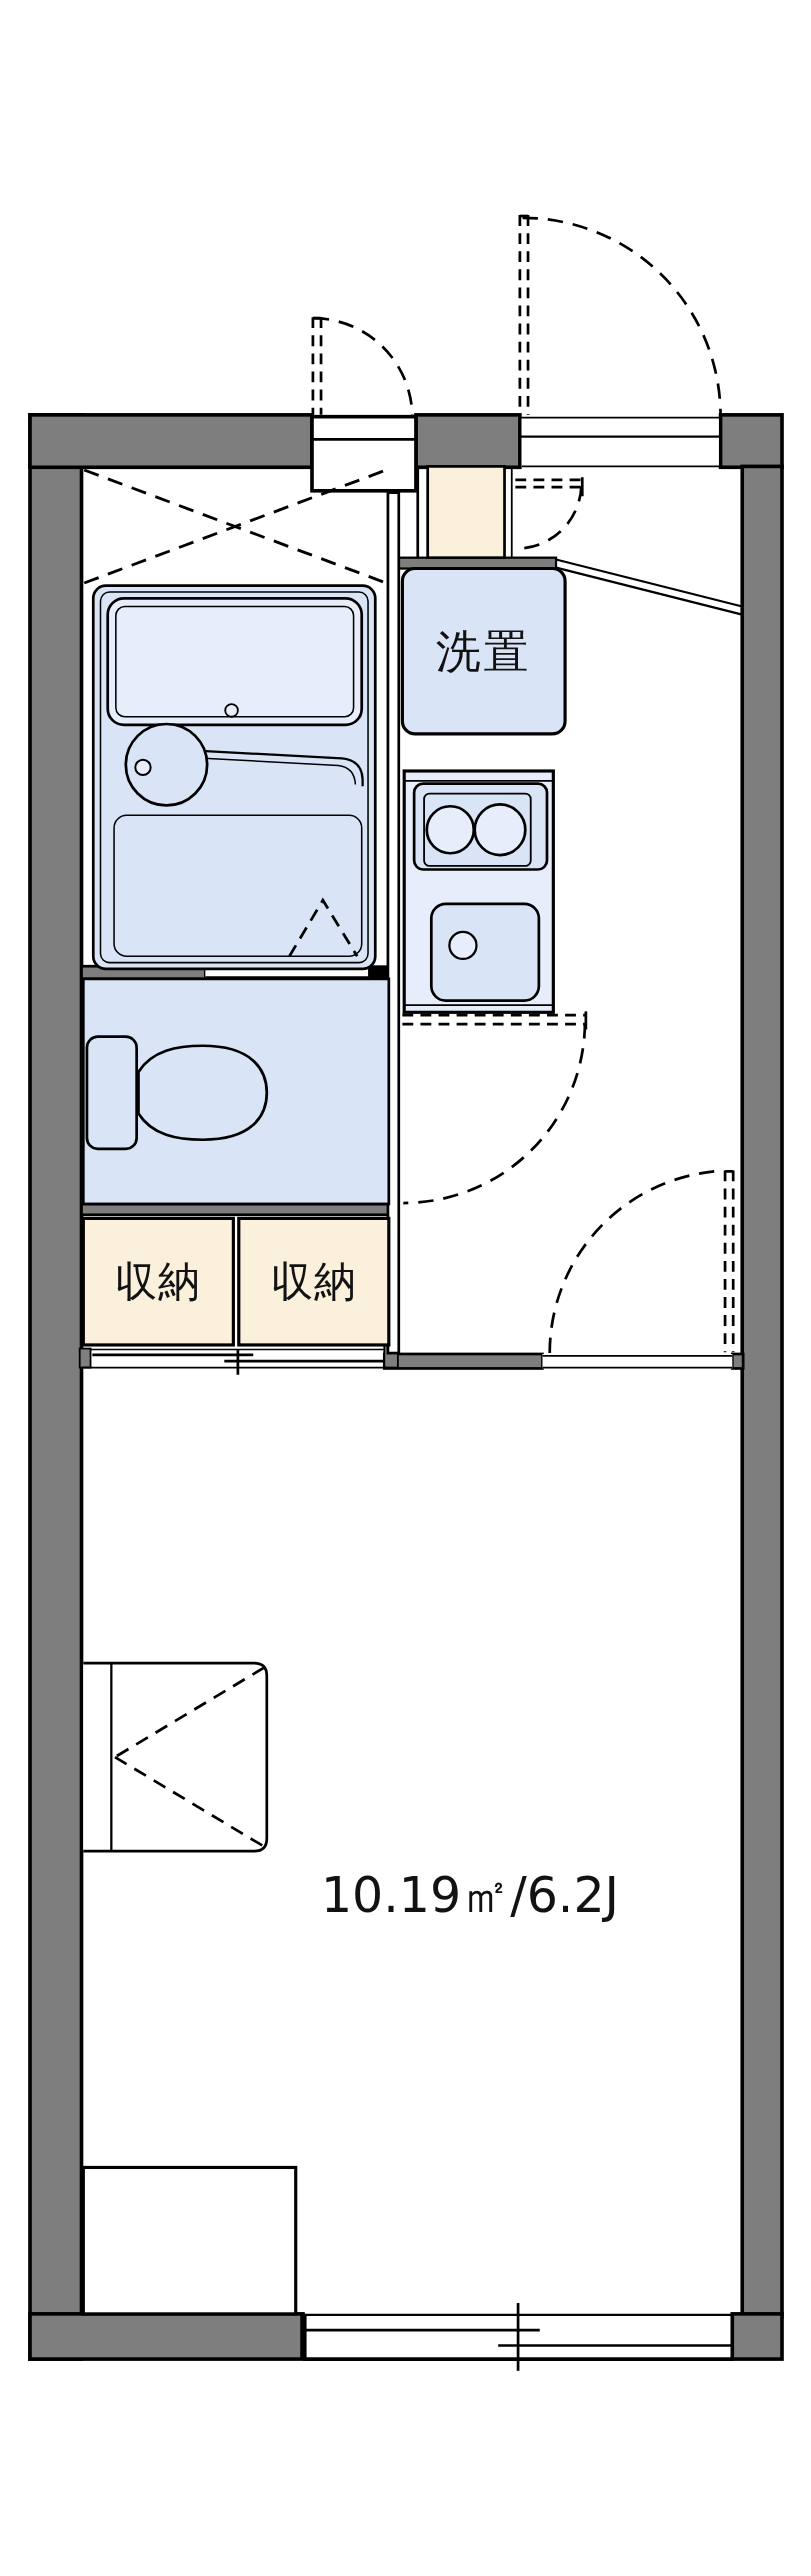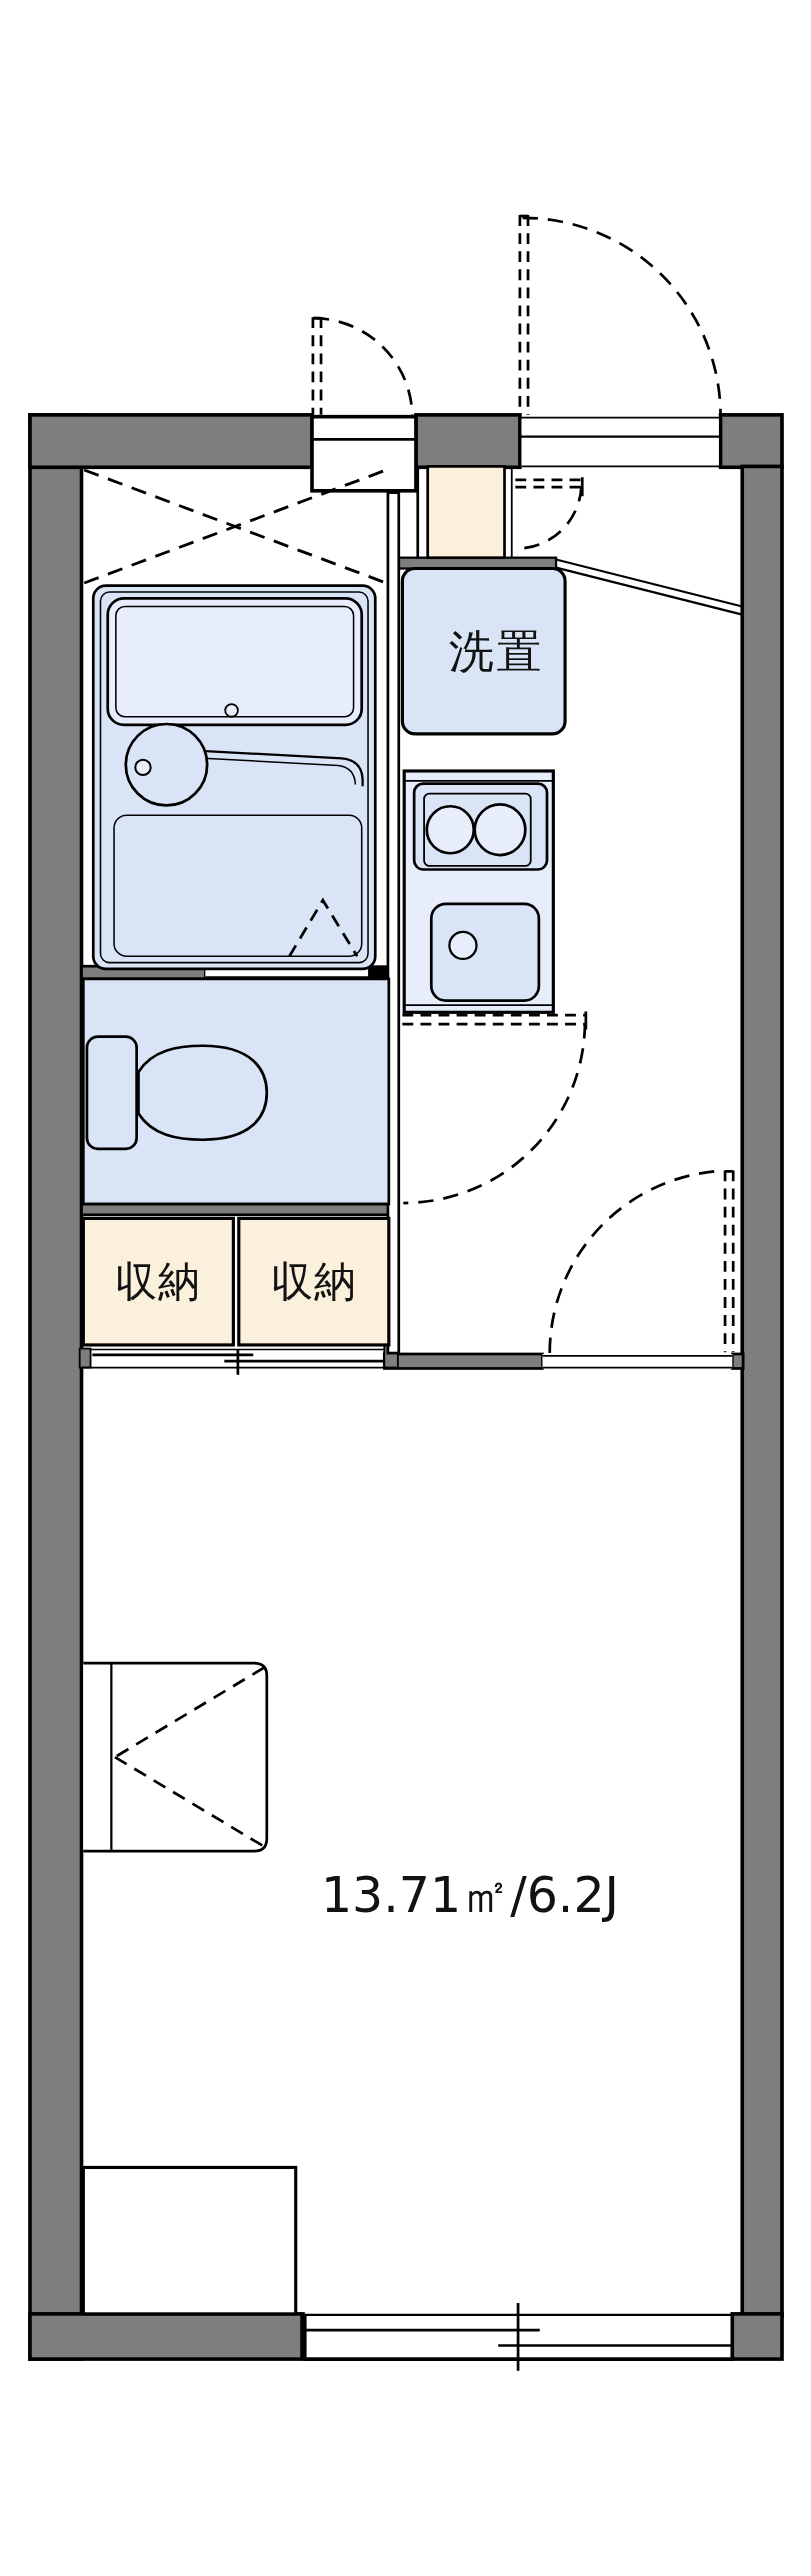--- a/index.html
+++ b/index.html
@@ -16,21 +16,21 @@
     width:812px;height:2576px;
     background:var(--background);
     font-family:"DejaVu Sans","Liberation Sans",sans-serif;
     overflow:hidden;
   }
   .plan svg{position:absolute;left:0;top:0;}
   .label{
     position:absolute;display:flex;align-items:center;justify-content:center;
     color:#121212;text-align:center;white-space:nowrap;
   }
-  .label-washer{left:415px;top:569px;width:163px;height:165px;font-size:45px;letter-spacing:2.7px;}
+  .label-washer{left:402px;top:569px;width:163px;height:165px;font-size:45px;letter-spacing:2.7px;}
   .label-storage-left{left:83px;top:1218px;width:150px;height:127px;font-size:42px;letter-spacing:0.9px;}
   .label-storage-right{left:239px;top:1218px;width:150px;height:127px;font-size:42px;letter-spacing:0.9px;}
   .label-room-name{left:332px;top:1781px;width:253px;height:87px;font-size:71px;letter-spacing:7.2px;}
   .label-room-area{left:289px;top:1864px;width:362px;height:63px;font-size:49px;}
 </style>
 </head>
 <body>
 
 <div class="plan">
 
@@ -191,16 +191,16 @@
       <line x1="346" y1="352" x2="355" y2="352"></line>
       <line x1="644" y1="528" x2="644" y2="549"></line>
       <line x1="648" y1="1119" x2="648" y2="1139"></line>
       <line x1="802" y1="1296" x2="811" y2="1296"></line>
     </g>
   </svg>
 
   <div class="label label-washer">洗置</div>
   <div class="label label-storage-left">収納</div>
   <div class="label label-storage-right">収納</div>
-  <div class="label label-room-area">13.71㎡/6.2J</div>
+  <div class="label label-room-area">10.19㎡/6.2J</div>
 
 </div>
 
 
 </body></html>

